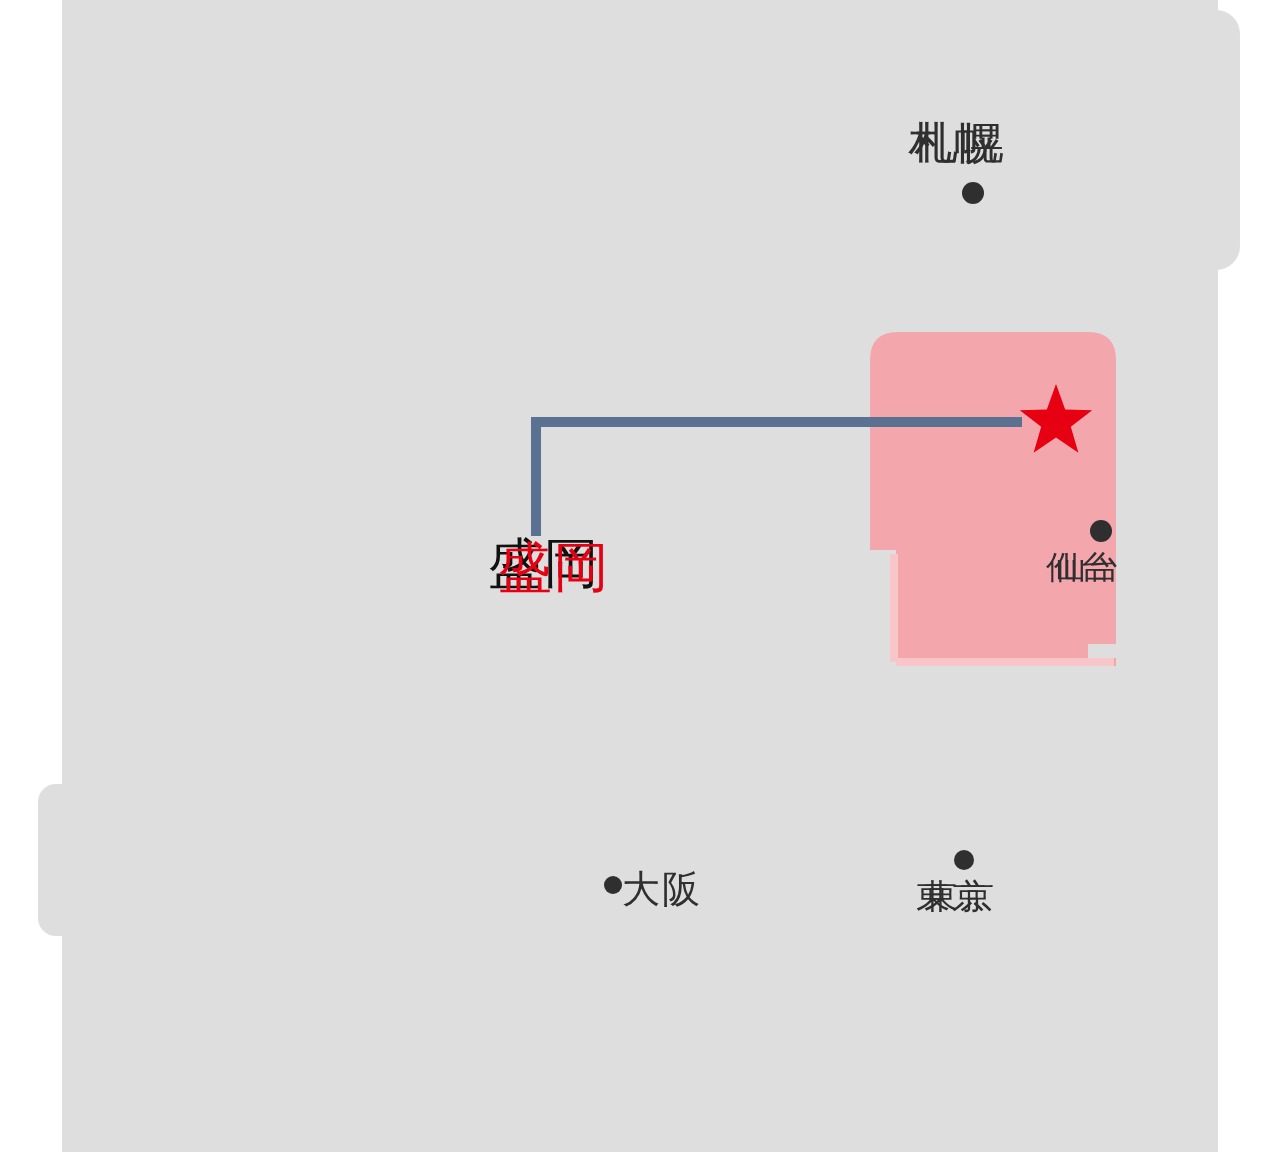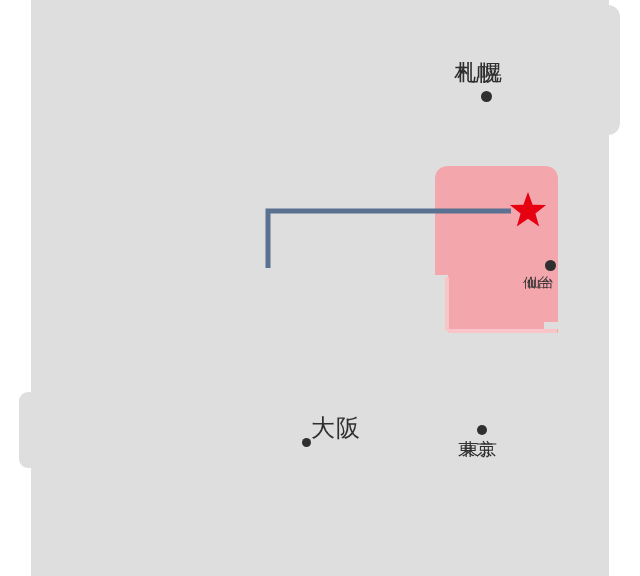--- a/index.html
+++ b/index.html
@@ -7,23 +7,23 @@
     position:relative;width:640px;height:576px;background:#ffffff;
     overflow:hidden;font-family:"DejaVu Sans",sans-serif;
   }
   svg.map{position:absolute;left:0;top:0;display:block;}
   .city{
     position:absolute;line-height:1;color:#2f2f2f;white-space:nowrap;
     letter-spacing:1px;
   }
   .city.double{text-shadow:-3px 0 0 currentColor;}
   .city-sapporo{left:457px;top:62px;font-size:22px;}
-  .city-sendai{left:527px;top:276px;font-size:13px;text-shadow:-4px 0 0 currentColor;}
+  .city-sendai{left:527px;top:276px;font-size:16px;text-shadow:-4px 0 0 currentColor;}
   .city-tokyo{left:462px;top:441px;font-size:17px;text-shadow:-4px 0 0 currentColor;}
-  .city-osaka{left:311px;top:416px;font-size:24px;}
+  .city-osaka{left:311px;top:436px;font-size:19px;}
   .city-morioka{
     left:249px;top:271px;font-size:27px;color:#e60012;
     text-shadow:-5px -2px 0 #111111;
   }
   .dot{position:absolute;background:#2f2f2f;border-radius:50%;}
   .dot-sapporo{left:481px;top:91px;width:11px;height:11px;}
   .dot-sendai{left:545px;top:260px;width:11px;height:11px;}
   .dot-tokyo{left:477px;top:425px;width:10px;height:10px;}
   .dot-osaka{left:302px;top:438px;width:9px;height:9px;}
 </style>
@@ -51,20 +51,21 @@
                      528,218.8 516.8,226.4 520.6,213.4 509.9,205.1 523.4,204.7" fill="#e60012"></polygon>
   </svg>
 
   <div class="dot dot-sapporo"></div>
   <div class="dot dot-sendai"></div>
   <div class="dot dot-tokyo"></div>
   <div class="dot dot-osaka"></div>
 
   <div class="city city-sapporo double">札幌</div>
 
+  <div class="city city-morioka">盛岡</div>
 
   <div class="city city-sendai">仙台</div>
 
   <div class="city city-tokyo">東京</div>
 
   <div class="city city-osaka">大阪</div>
 
 </div>
 
 </body></html>

